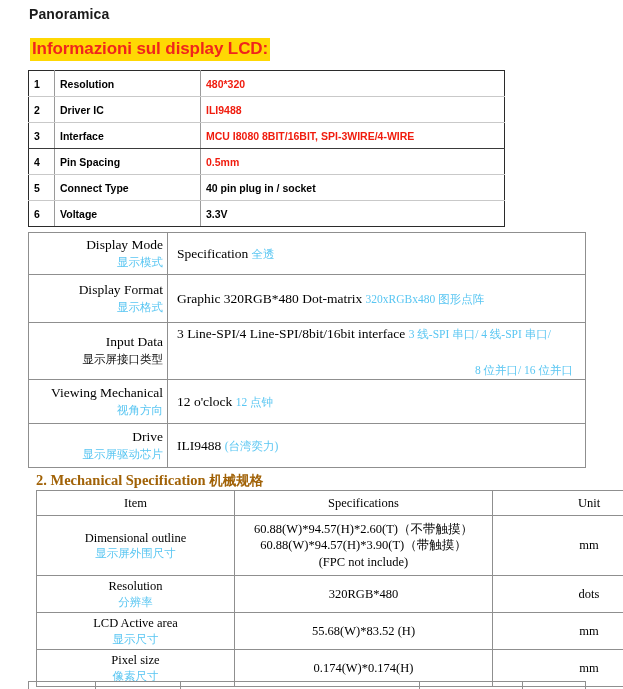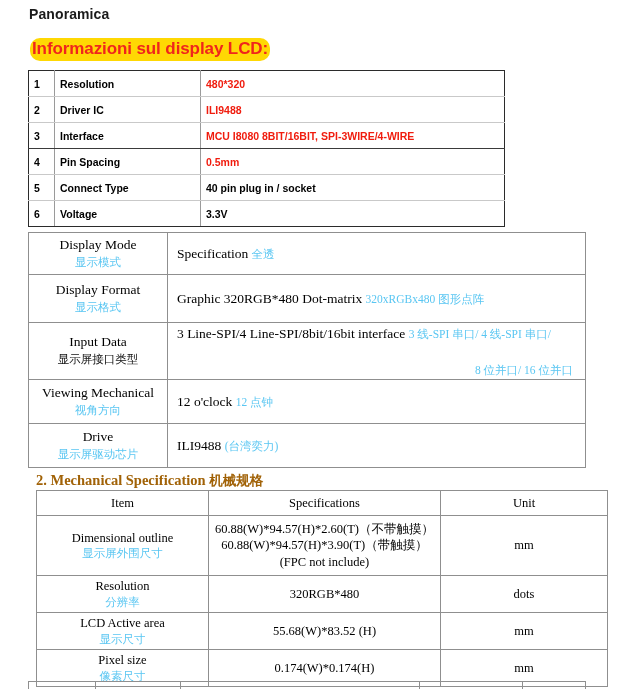--- a/index.html
+++ b/index.html
@@ -42,21 +42,20 @@
   .h-lcdinfo {
     display: inline-block;
     background: #FFD803;
     color: #F0251C;
     font-family: "Liberation Sans", sans-serif;
     font-size: 17px;
     font-weight: bold;
     line-height: 22px;
     padding: 0 2px 1px 2px;
     letter-spacing: -0.1px;
-    border-radius: 10px;
   }
 
   .h-mech {
     position: absolute;
     left: 36px;
     top: 472px;
     font-family: "Liberation Serif", serif;
     font-size: 14.5px;
     font-weight: bold;
     color: #a16207;
@@ -104,21 +103,21 @@
     font-family: "Liberation Serif", serif;
     font-size: 13.5px;
   }
   .t2 td {
     border: 1px solid #8f8f8f;
     vertical-align: middle;
     padding: 2px 4px;
   }
   .t2 td.lbl {
     width: 130px;
-    text-align: center;
+    text-align: right;
     line-height: 1.25;
   }
   .t2 td.val {
     padding-left: 9px;
     line-height: 1.3;
   }
   .t2 .cn {
     color: #59C6F2;
     font-size: 11.5px;
   }
@@ -142,21 +141,21 @@
     border-collapse: collapse;
     table-layout: fixed;
     font-family: "Liberation Serif", serif;
     font-size: 12.5px;
   }
   .t3 td, .t3 th {
     border: 1px solid #8f8f8f;
     text-align: center;
     vertical-align: middle;
     font-weight: normal;
-    padding: 2px 3px;
+    padding: 2px 16px;
     line-height: 1.3;
   }
   .t3 th { height: 20px; }
   .t3 .c-item { width: 165px; }
   .t3 .c-spec { width: 225px; }
   .t3 .c-unit { width: 160px; }
   .t3 .cn {
     color: #59C6F2;
     font-size: 11.5px;
   }

